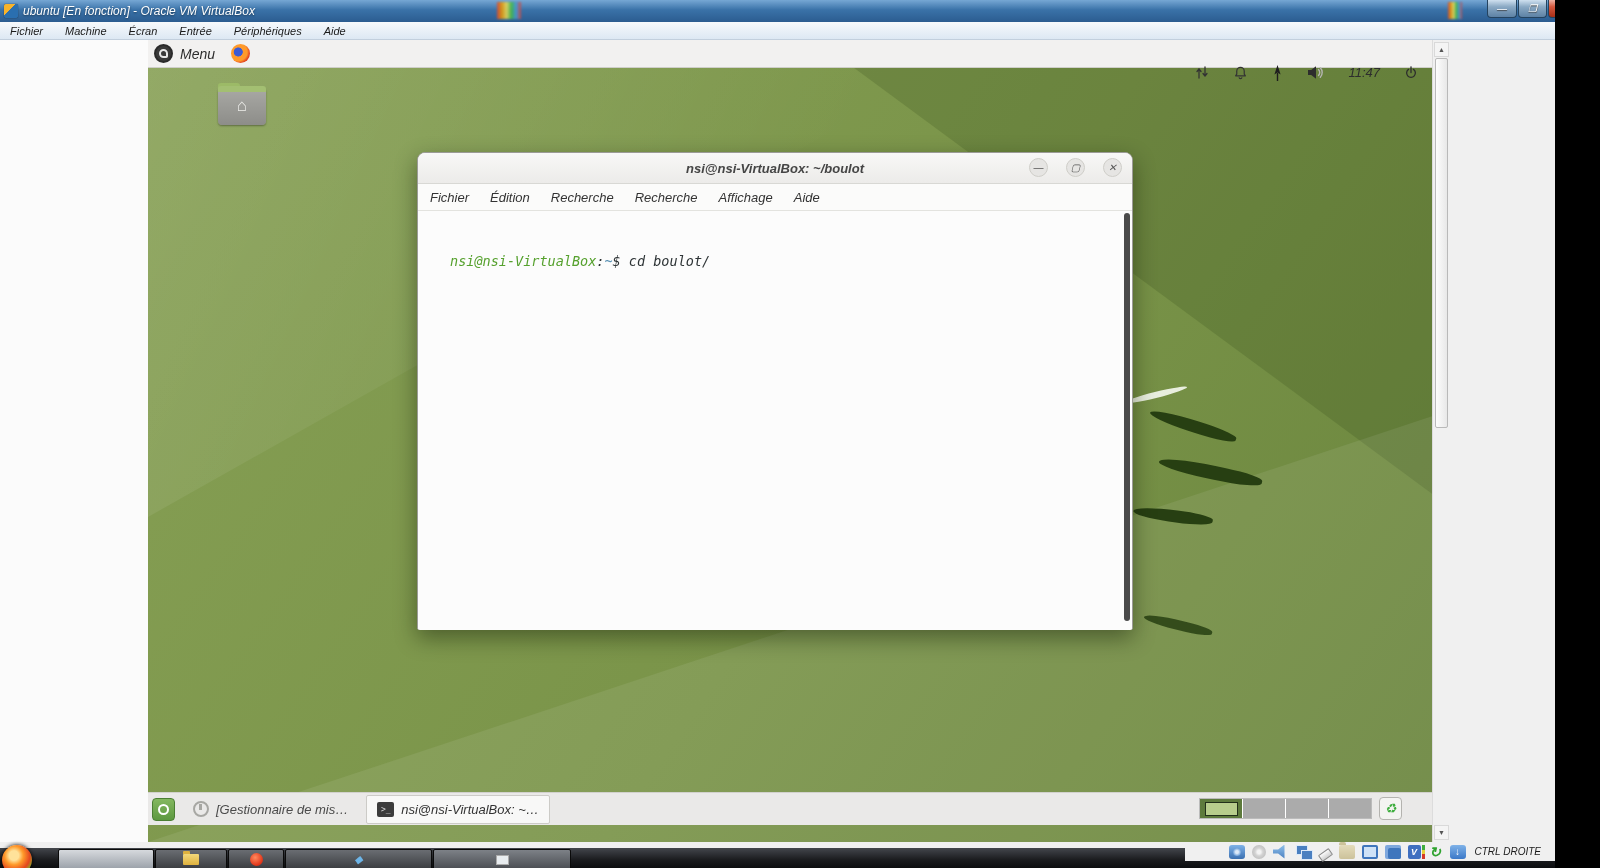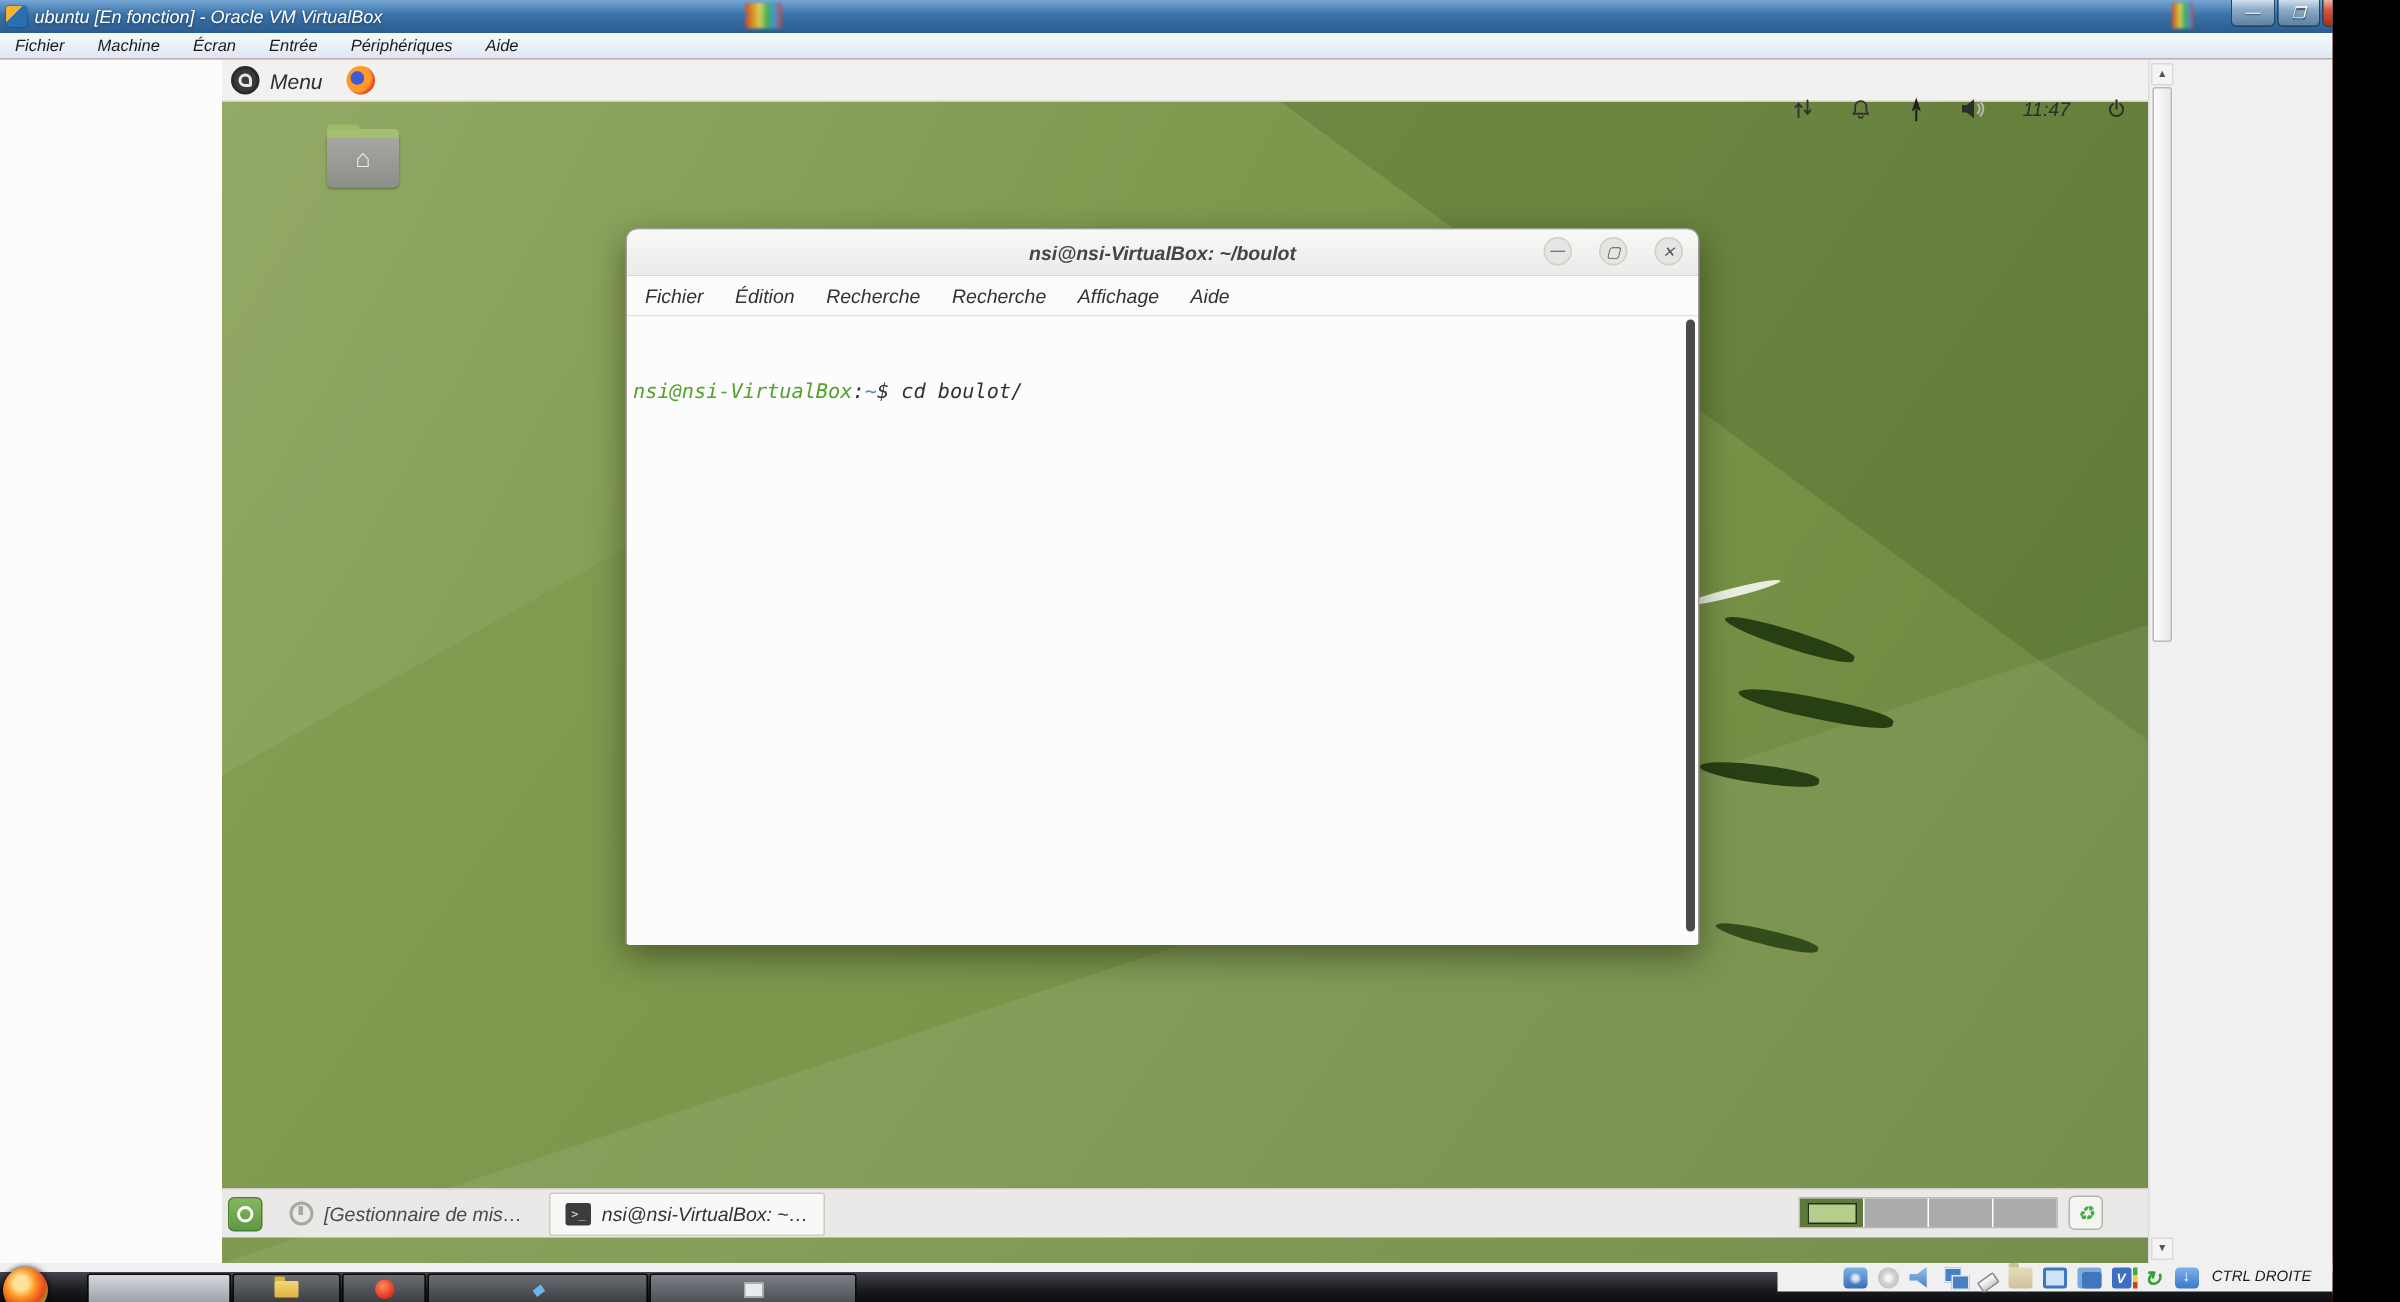--- a/index.html
+++ b/index.html
@@ -88,21 +88,21 @@
   .ttext{font-size:13px;font-weight:bold;color:#454545;}
   .tbtns{position:absolute;right:10px;top:5px;display:flex;gap:18px;}
   .tbtn{width:19px;height:19px;border-radius:50%;background:#e6e5e3;border:1px solid #cfcec9;
     box-sizing:border-box;display:flex;align-items:center;justify-content:center;
     font-size:10px;color:#555;}
   .tmenu{height:26px;background:#fbfbfa;border-bottom:1px solid #e3e3df;
     display:flex;align-items:center;gap:21px;padding-left:12px;font-size:13px;color:#333;}
   .tbody{position:relative;height:419px;background:#fcfcfc;border-radius:0 0 2px 2px;
     font-family:"DejaVu Sans Mono",monospace;font-size:13.5px;line-height:18px;
     padding:5px 0 0 4px;box-sizing:border-box;white-space:pre;}
-  .pg{color:#56a12e;} .pb{color:#5b92b4;} .pt{color:#2e3436;}
+  .pg{color:#56a12e;margin-left:28px;} .pb{color:#5b92b4;} .pt{color:#2e3436;}
   .cursor{display:inline-block;width:8px;height:15px;background:#2e3436;vertical-align:-2px;margin-left:1px;}
   .tscroll{position:absolute;right:2px;top:2px;width:6px;height:408px;background:#4a4a4a;border-radius:3px;}
 
   
   .gtask{position:absolute;left:0;bottom:17px;width:1284px;height:33px;background:#eae9e8;
     border-top:1px solid #d2d1cd;display:flex;align-items:center;box-sizing:border-box;}
   .gt-green{width:23px;height:23px;margin-left:4px;border-radius:4px;position:relative;
     background:linear-gradient(#84b860,#5d9840);border:1px solid #4b7f33;box-sizing:border-box;}
   .gt-green::after{content:"";position:absolute;left:5px;top:5px;width:11px;height:11px;
     border:2px solid #fff;border-radius:50%;box-sizing:border-box;}

